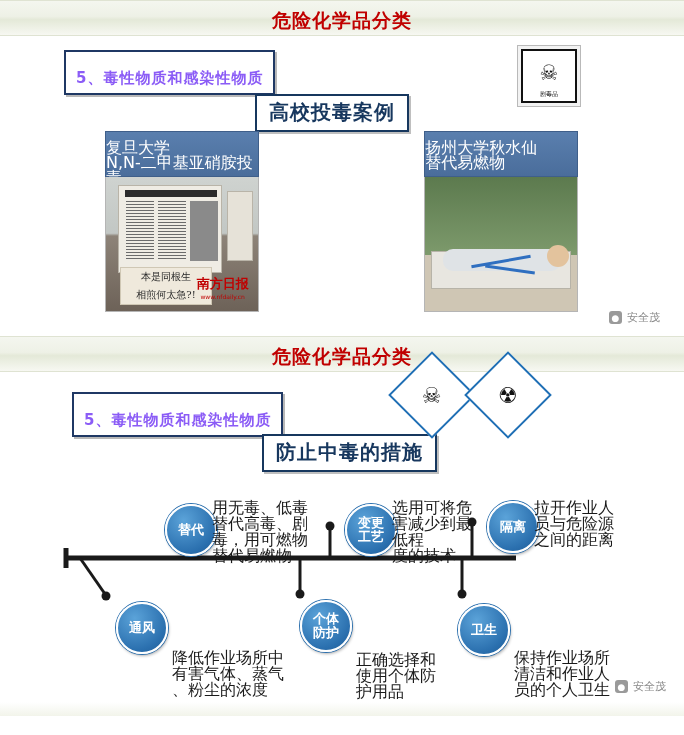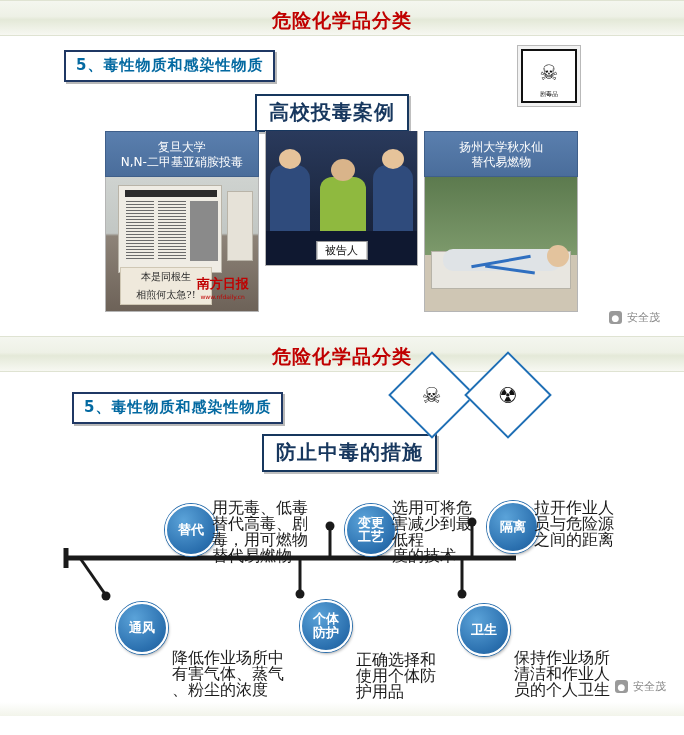--- a/index.html
+++ b/index.html
@@ -32,24 +32,24 @@
     font-weight: bold;
     color: #c00000;
     letter-spacing: 1px;
   }
 
   
   .hbox {
     display: inline-block;
     border: 2px solid #1f3864;
     background: #ffffff;
-    padding: 4px 10px 5px 10px;
+    padding: 17px 10px 5px 10px;
     font-size: 15px;
     font-weight: bold;
-    color: #0369a1;
+    color: #8b5cf6;
     box-shadow: 2px 2px 0 rgba(0,0,0,0.28);
     letter-spacing: 1px;
   }
   .hbox2 {
     display: inline-block;
     border: 2px solid #17375e;
     background: #ffffff;
     padding: 3px 12px 4px 12px;
     font-size: 20px;
     font-weight: bold;
@@ -97,23 +97,23 @@
     left: 105px; top: 131px;
     width: 473px;
     display: flex;
     gap: 6px;
   }
   .case { width: 155px; }
   .case-head {
     height: 46px;
     background: linear-gradient(to bottom, #5a7fae 0%, #4a6d9b 100%);
     color: #ffffff;
-    font-size: 12px;
+    font-size: 16px;
     line-height: 15px;
-    text-align: center;
+    text-align: left;
     padding-top: 8px;
     border: 1px solid #3f5f8a;
   }
   .case-img {
     height: 135px;
     border: 1px solid #b5b5b5;
     border-top: none;
     position: relative;
     overflow: hidden;
   }
@@ -268,28 +268,20 @@
             <span>相煎何太急?!</span>
           </div>
           <div class="stamp">
             <div class="t">南方日报</div>
             <div class="u">www.nfdaily.cn</div>
           </div>
         </div>
       </div>
 
       <div class="case">
-        <div class="case-img img2">
-          <div class="bg"></div>
-          <div class="off l"></div>
-          <div class="off r"></div>
-          <div class="def"></div>
-          <div class="desk"></div>
-          <div class="cap">被告人</div>
-        </div>
       </div>
 
       <div class="case">
         <div class="case-head">
           <div>扬州大学秋水仙</div>
           <div>替代易燃物</div>
         </div>
         <div class="case-img img3">
           <div class="wallg"></div>
           <div class="floor"></div>

